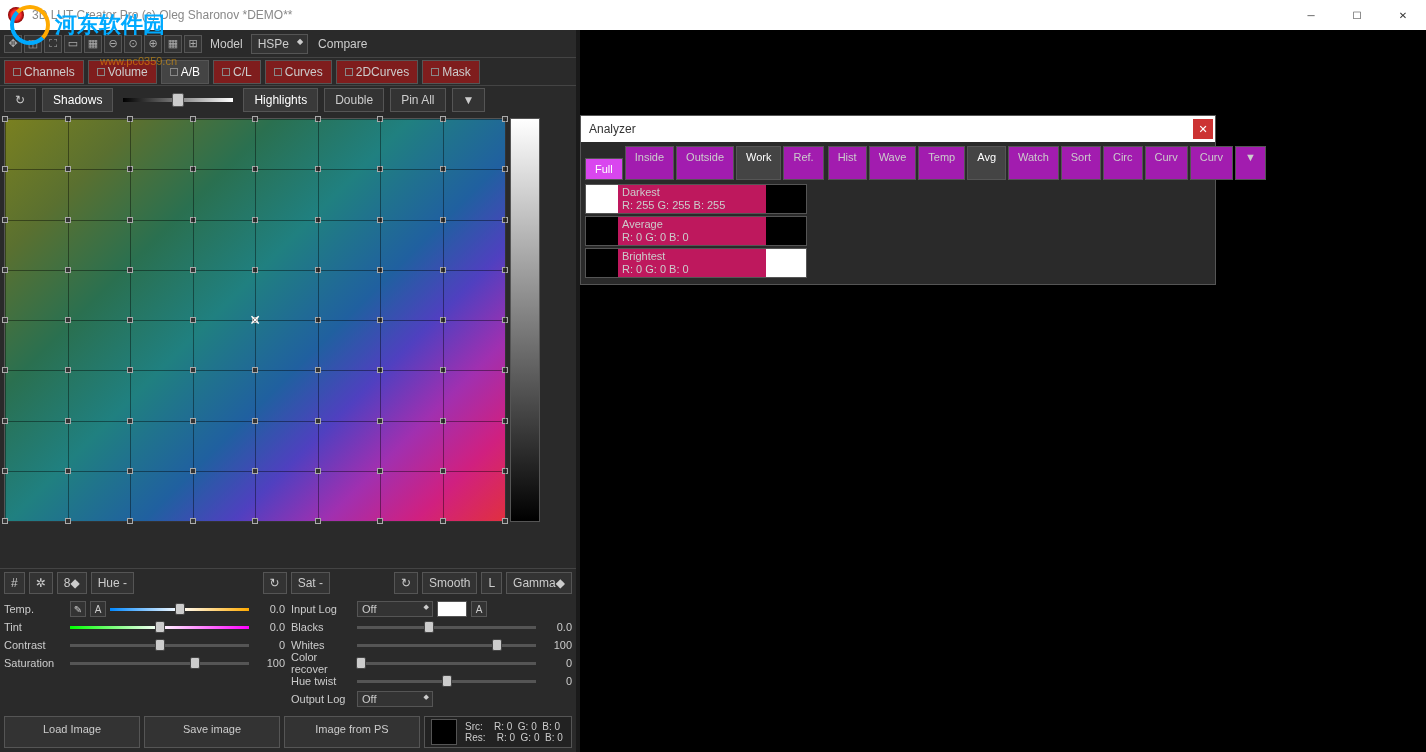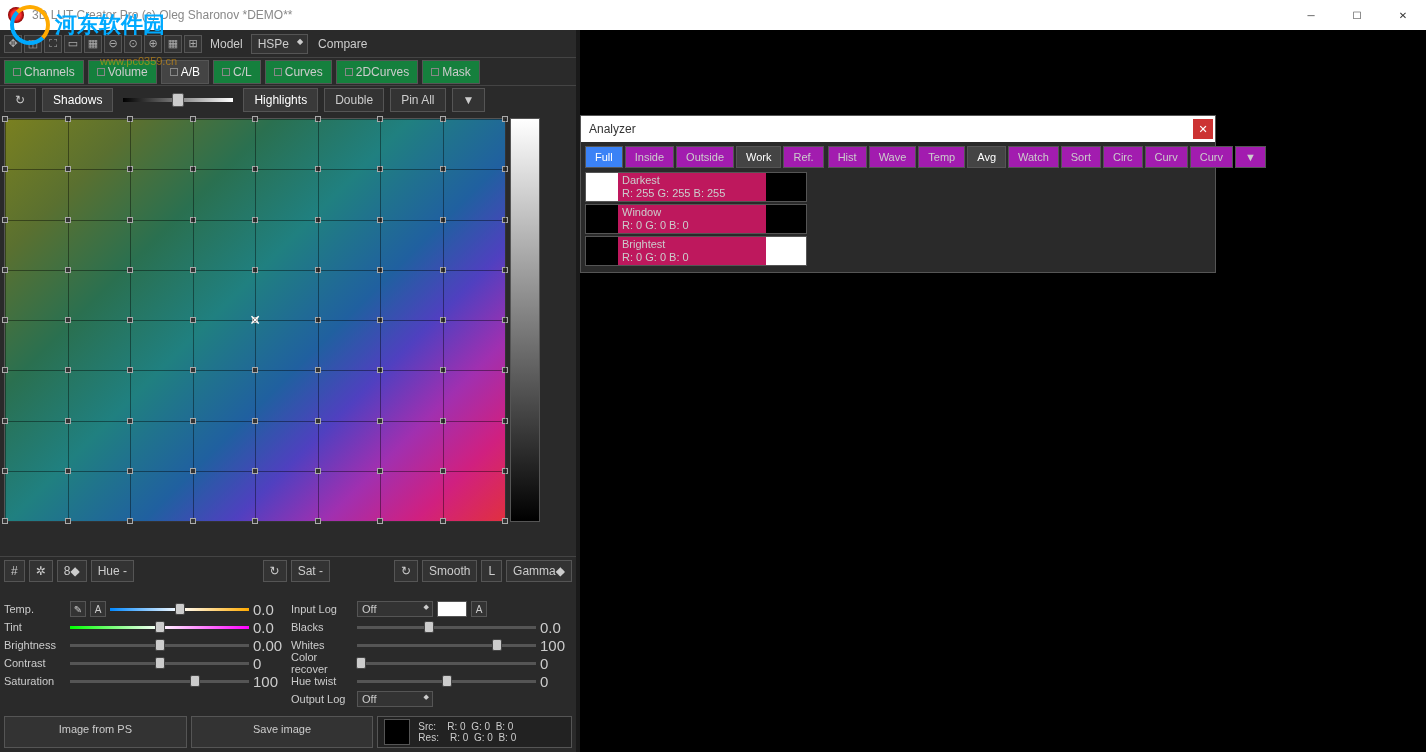--- a/index.html
+++ b/index.html
@@ -17,64 +17,64 @@
 .app-body { display: flex; height: 722px; background: #000; }
 .left-panel { width: 576px; background: #2a2a2a; display: flex; flex-direction: column; }
 .menubar { height: 26px; background: #2a2a2a; display: flex; align-items: center; padding: 0 8px; border-bottom: 1px solid #1a1a1a; }
 .menubar span { color: #ccc; font-size: 12px; margin-right: 18px; cursor: pointer; }
 .toolbar { height: 28px; background: #2a2a2a; display: flex; align-items: center; padding: 0 4px; gap: 2px; border-bottom: 1px solid #444; }
 .tool-icon { width: 18px; height: 18px; display: flex; align-items: center; justify-content: center; color: #aaa; font-size: 11px; border: 1px solid #555; background: #333; }
 .tool-label { color: #ccc; font-size: 12px; margin: 0 6px; }
 .tool-select { background: #333; border: 1px solid #555; color: #ccc; font-size: 12px; padding: 2px 18px 2px 6px; position: relative; }
 .tool-select::after { content: "◆"; position: absolute; right: 4px; font-size: 8px; }
 .tabs { height: 28px; display: flex; align-items: center; padding: 0 4px; gap: 4px; background: #2a2a2a; border-bottom: 1px solid #444; }
-.tab { display: flex; align-items: center; gap: 3px; padding: 4px 8px; background: #15803d; border: 1px solid #555; color: #ccc; font-size: 12px; cursor: pointer; }
+.tab { display: flex; align-items: center; gap: 3px; padding: 4px 8px; background: #7f1d1d; border: 1px solid #555; color: #ccc; font-size: 12px; cursor: pointer; }
 .tab.active { background: #444; color: #fff; }
 .tab .sq { width: 8px; height: 8px; border: 1px solid #888; }
 .sub-toolbar { height: 28px; display: flex; align-items: center; padding: 0 4px; gap: 6px; background: #2a2a2a; }
 .sub-btn { background: #333; border: 1px solid #555; color: #ccc; font-size: 12px; padding: 4px 10px; display: flex; align-items: center; justify-content: center; }
 .sub-btn.highlight { color: #fff; background: #3a3a3a; }
 .slider-mini { width: 110px; height: 4px; background: linear-gradient(to right, #000, #fff); position: relative; margin: 0 4px; }
 .slider-mini .thumb { position: absolute; top: -5px; width: 12px; height: 14px; background: #ccc; border: 1px solid #555; border-radius: 2px; transform: translateX(-50%); }
 .color-grid-area { flex: 1; padding: 4px; display: flex; gap: 4px; }
 .color-grid { width: 502px; height: 404px; position: relative; background: linear-gradient(135deg, #7a8020 0%, #5a7030 15%, #2a7050 30%, #208080 45%, #2060a0 60%, #5040c0 70%, #a030b0 80%, #d02080 90%, #e03040 100%); border: 1px solid #555; }
 .grid-overlay { position: absolute; inset: 0; }
 .grid-line-h, .grid-line-v { position: absolute; background: #000; opacity: 0.4; }
 .grid-line-h { width: 100%; height: 1px; }
 .grid-line-v { height: 100%; width: 1px; }
 .grid-dot { position: absolute; width: 6px; height: 6px; border: 1px solid #aaa; background: #333; transform: translate(-50%, -50%); }
 .grid-cursor { position: absolute; color: #fff; font-size: 14px; transform: translate(-50%, -50%); }
 .gradient-bar { width: 30px; height: 404px; background: linear-gradient(to bottom, #fff, #000); border: 1px solid #555; }
 .grid-controls { height: 28px; display: flex; align-items: center; padding: 0 4px; gap: 4px; background: #2a2a2a; border-top: 1px solid #444; }
 .grid-controls .ctrl { background: #333; border: 1px solid #555; color: #ccc; font-size: 12px; padding: 3px 6px; display: flex; align-items: center; }
-.adjustments { background: #2a2a2a; padding: 4px; display: flex; gap: 6px; margin-top: 12px; }
+.adjustments { background: #2a2a2a; padding: 4px; display: flex; gap: 6px; }
 .adj-col { flex: 1; }
 .adj-row { display: flex; align-items: center; height: 18px; gap: 4px; }
 .adj-label { width: 62px; color: #ccc; font-size: 11px; }
 .adj-slider { flex: 1; height: 3px; background: #555; position: relative; }
 .adj-slider.grad-temp { background: linear-gradient(to right, #08f, #fff, #fa0); }
 .adj-slider.grad-tint { background: linear-gradient(to right, #0f0, #fff, #f0f); }
 .adj-slider .thumb { position: absolute; top: -5px; width: 10px; height: 12px; background: #ccc; border: 1px solid #444; border-radius: 2px; transform: translateX(-50%); }
-.adj-val { width: 32px; color: #ccc; font-size: 15px; }
+.adj-val { width: 32px; text-align: right; color: #ccc; font-size: 11px; }
 .adj-select { background: #333; border: 1px solid #555; color: #ccc; font-size: 11px; padding: 1px 14px 1px 4px; width: 76px; position: relative; }
 .adj-select::after { content: "◆"; position: absolute; right: 3px; font-size: 7px; }
 .adj-swatch { width: 30px; height: 16px; background: #fff; border: 1px solid #555; }
 .adj-a-btn { width: 16px; height: 16px; background: #333; border: 1px solid #555; color: #ccc; font-size: 10px; display: flex; align-items: center; justify-content: center; }
 .button-row { display: flex; gap: 4px; padding: 4px; }
 .button-row .btn { flex: 1; background: #333; border: 1px solid #555; color: #ccc; font-size: 11px; padding: 6px 0; text-align: center; }
 .info-block { flex: 1; background: #222; border: 1px solid #555; padding: 2px 6px; color: #ccc; font-size: 10px; display: flex; align-items: center; gap: 8px; }
 .preview-swatch-dark { width: 26px; height: 26px; background: #000; border: 1px solid #555; }
 .right-panel { flex: 1; background: #000; position: relative; }
 .analyzer { position: absolute; left: 0; top: 85px; width: 636px; background: #2a2a2a; border: 1px solid #555; }
 .analyzer-title { height: 26px; background: #fff; display: flex; align-items: center; justify-content: space-between; padding: 0 0 0 8px; }
 .analyzer-title span { color: #333; font-size: 12px; }
 .analyzer-close { width: 20px; height: 20px; background: #c33; color: #fff; display: flex; align-items: center; justify-content: center; font-size: 11px; margin-right: 2px; }
 .analyzer-tabs { display: flex; gap: 2px; padding: 4px; }
 .atab { background: #a21caf; border: 1px solid #555; color: #ccc; font-size: 11px; padding: 4px 9px; cursor: pointer; }
-.atab.active { background: #3b82f6; color: #fff; }
+.atab.active { background: #d946ef; color: #fff; margin-top: 12px; }
 .atab.selected { background: #444; color: #fff; }
 .analyzer-rows { padding: 0 4px 4px 4px; }
 .arow { display: flex; align-items: center; gap: 4px; border: 1px solid #555; background: #be185d; margin-bottom: 2px; height: 30px; }
 .arow-sw { width: 32px; height: 28px; }
 .arow-info { flex: 1; color: #ccc; font-size: 11px; line-height: 13px; }
 .arow-sw2 { width: 40px; height: 28px; }
 .splitter { width: 4px; background: #1a1a1a; cursor: col-resize; }
 </style>
 </head>
 <body>
@@ -300,27 +300,20 @@
             <span class="adj-val">0.0</span>
           </div>
         <div class="adj-row">
             <span class="adj-label">Tint</span>
             <div class="adj-slider grad-tint">
               <div class="thumb" style="left:50%"></div>
             </div>
             <span class="adj-val">0.0</span>
           </div>
         <div class="adj-row">
-            <span class="adj-label">Brightness</span>
-            <div class="adj-slider">
-              <div class="thumb" style="left:50%"></div>
-            </div>
-            <span class="adj-val">0.00</span>
-          </div>
-        <div class="adj-row">
             <span class="adj-label">Contrast</span>
             <div class="adj-slider">
               <div class="thumb" style="left:50%"></div>
             </div>
             <span class="adj-val">0</span>
           </div>
         <div class="adj-row">
             <span class="adj-label">Saturation</span>
             <div class="adj-slider">
               <div class="thumb" style="left:70%"></div>
@@ -363,22 +356,23 @@
             </div>
             <span class="adj-val">0</span>
           </div>
         <div class="adj-row">
             <span class="adj-label">Output Log</span>
             <div class="adj-select"><span>Off</span></div>
           </div>
       </div>
     </div>
     <div class="button-row">
+      <div class="btn">Load Image</div>
+      <div class="btn">Save image</div>
       <div class="btn">Image from PS</div>
-      <div class="btn">Save image</div>
       <div class="info-block">
         <div class="preview-swatch-dark"></div>
         <div>
           <div><span>Src:</span>&nbsp;&nbsp;&nbsp;&nbsp;<span>R:   0</span>&nbsp;&nbsp;<span>G:   0</span>&nbsp;&nbsp;<span>B:   0</span></div>
           <div><span>Res:</span>&nbsp;&nbsp;&nbsp;&nbsp;<span>R:   0</span>&nbsp;&nbsp;<span>G:   0</span>&nbsp;&nbsp;<span>B:   0</span></div>
         </div>
       </div>
     </div>
   </div>
   <div class="splitter"></div>
@@ -411,21 +405,21 @@
           <div class="arow-sw" style="background:#fff"></div>
           <div class="arow-info">
               <div>Darkest</div>
               <div>R: 255   G: 255   B: 255</div>
             </div>
           <div class="arow-sw2" style="background:#000"></div>
         </div>
         <div class="arow">
           <div class="arow-sw" style="background:#000"></div>
           <div class="arow-info">
-              <div>Window</div>
+              <div>Average</div>
               <div>R:   0    G:   0    B:   0</div>
             </div>
           <div class="arow-sw2" style="background:#000"></div>
         </div>
         <div class="arow">
           <div class="arow-sw" style="background:#000"></div>
           <div class="arow-info">
               <div>Brightest</div>
               <div>R:   0    G:   0    B:   0</div>
             </div>

